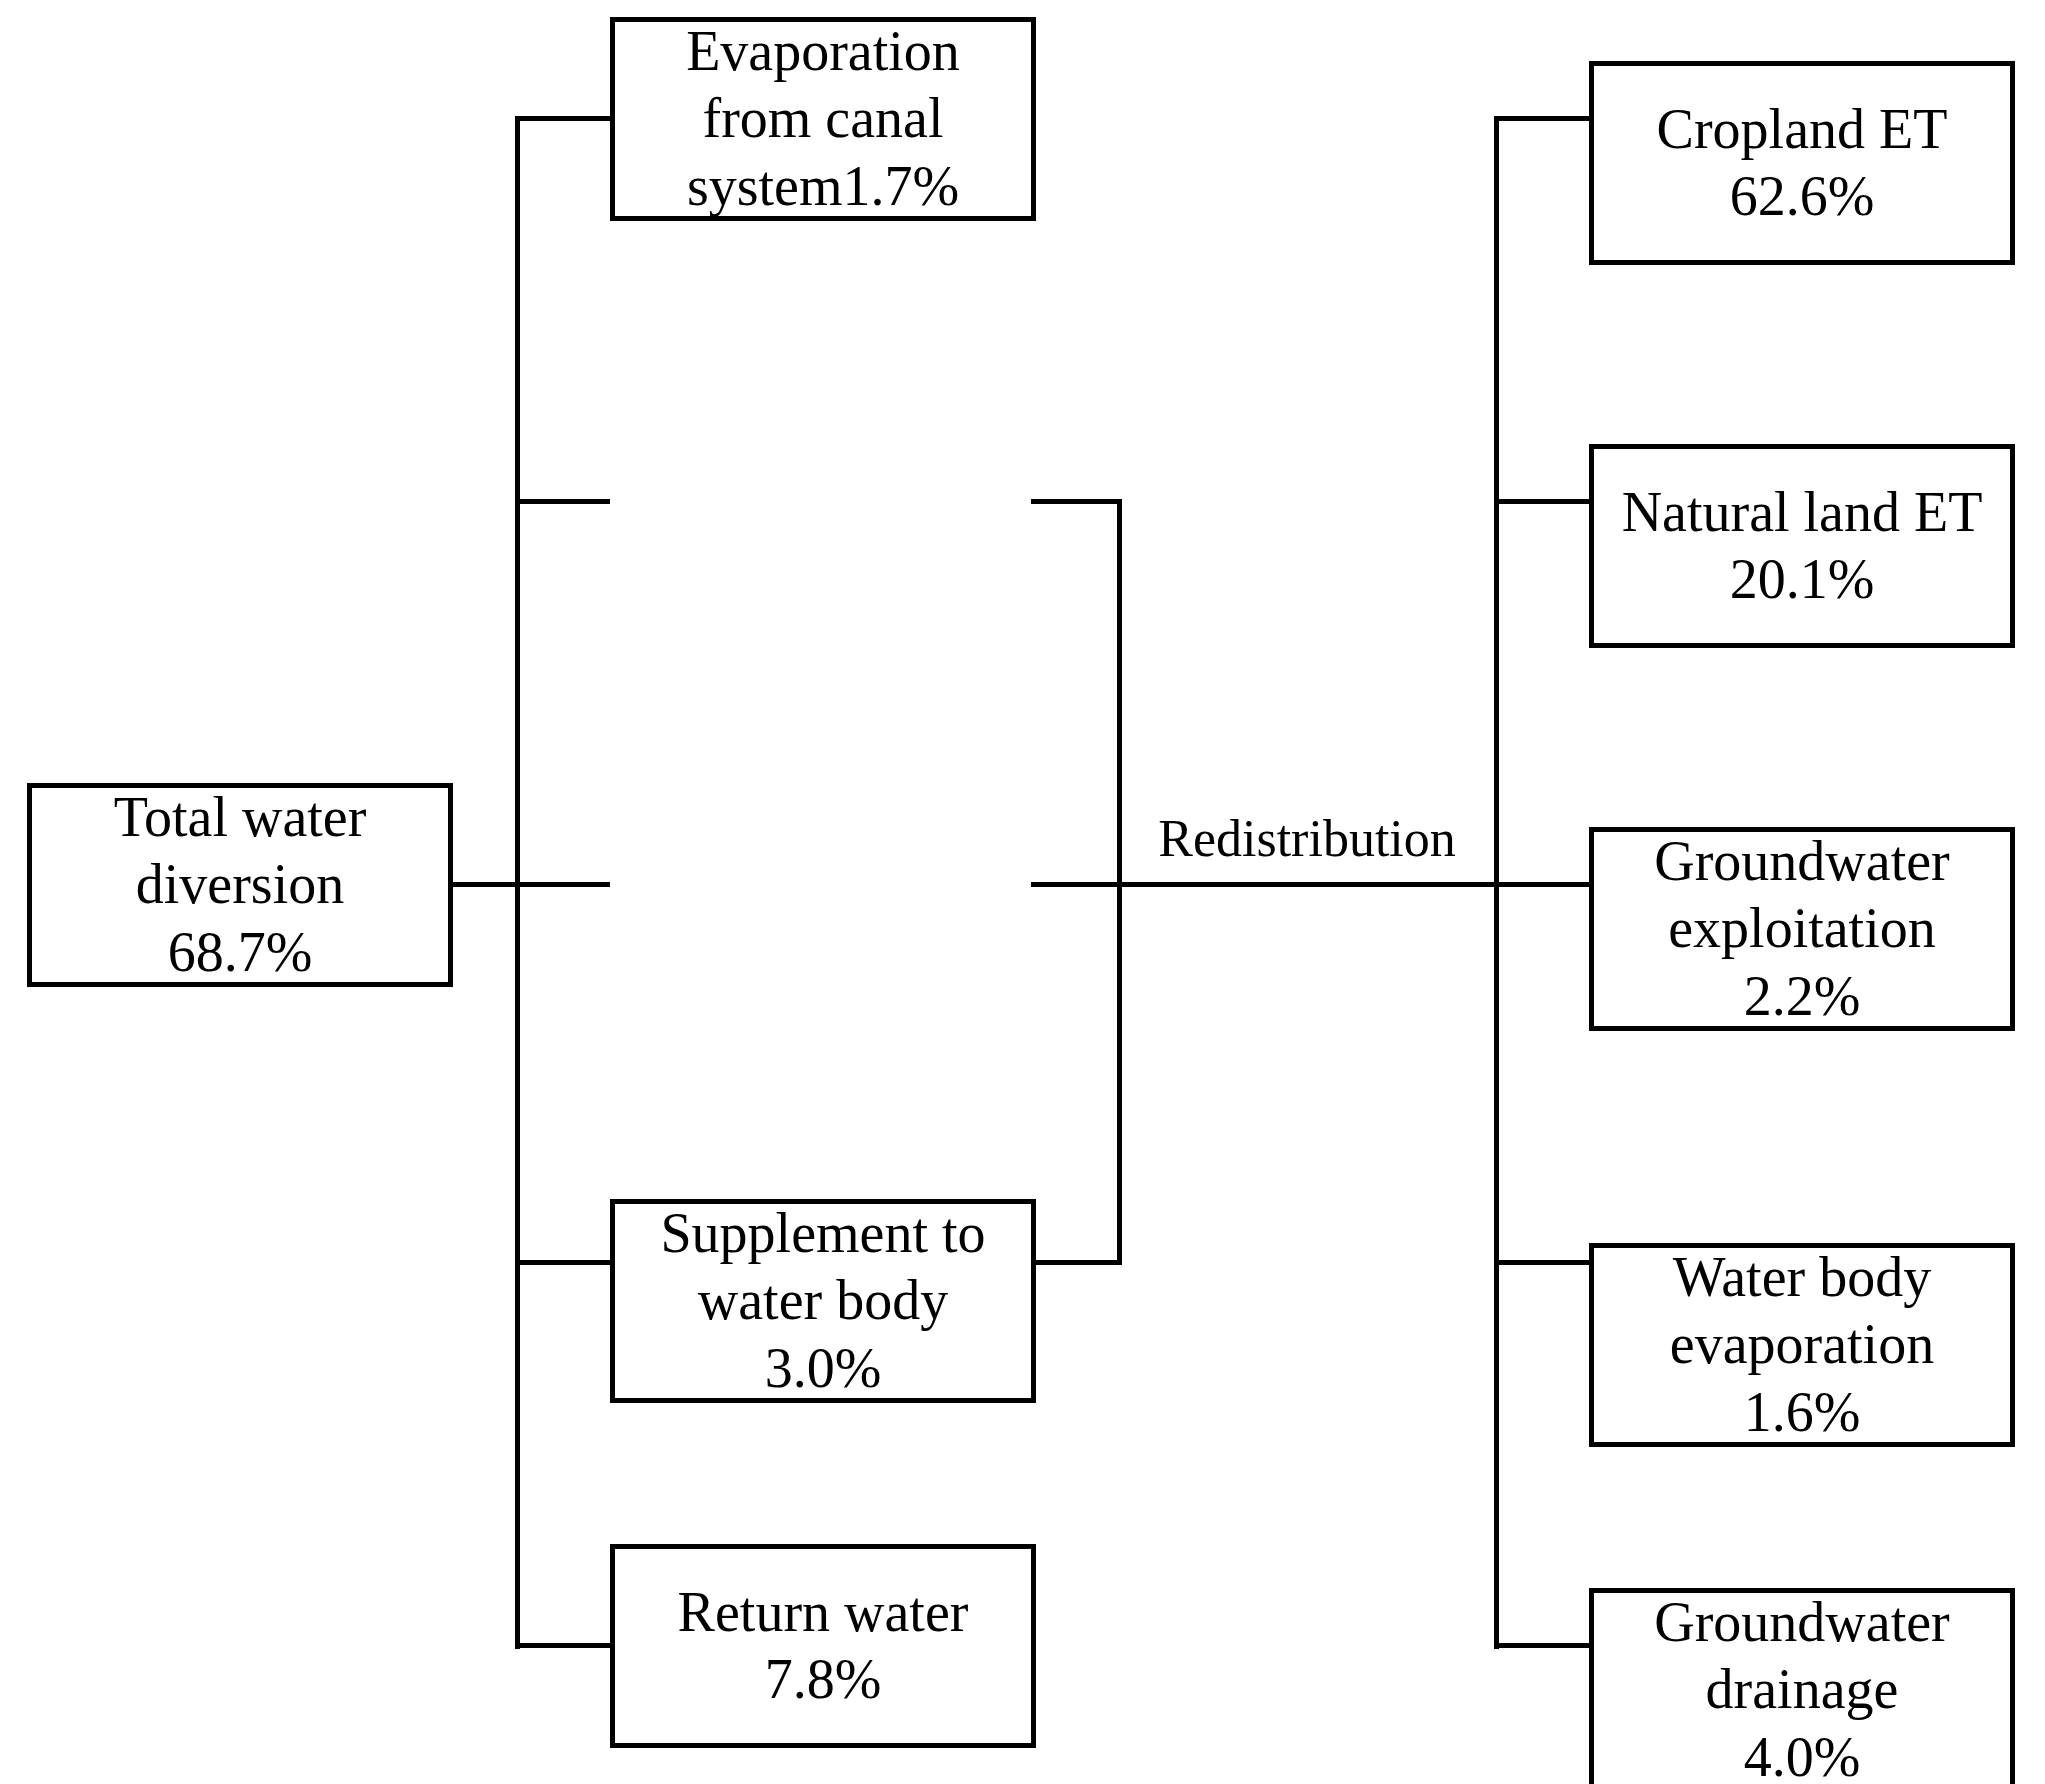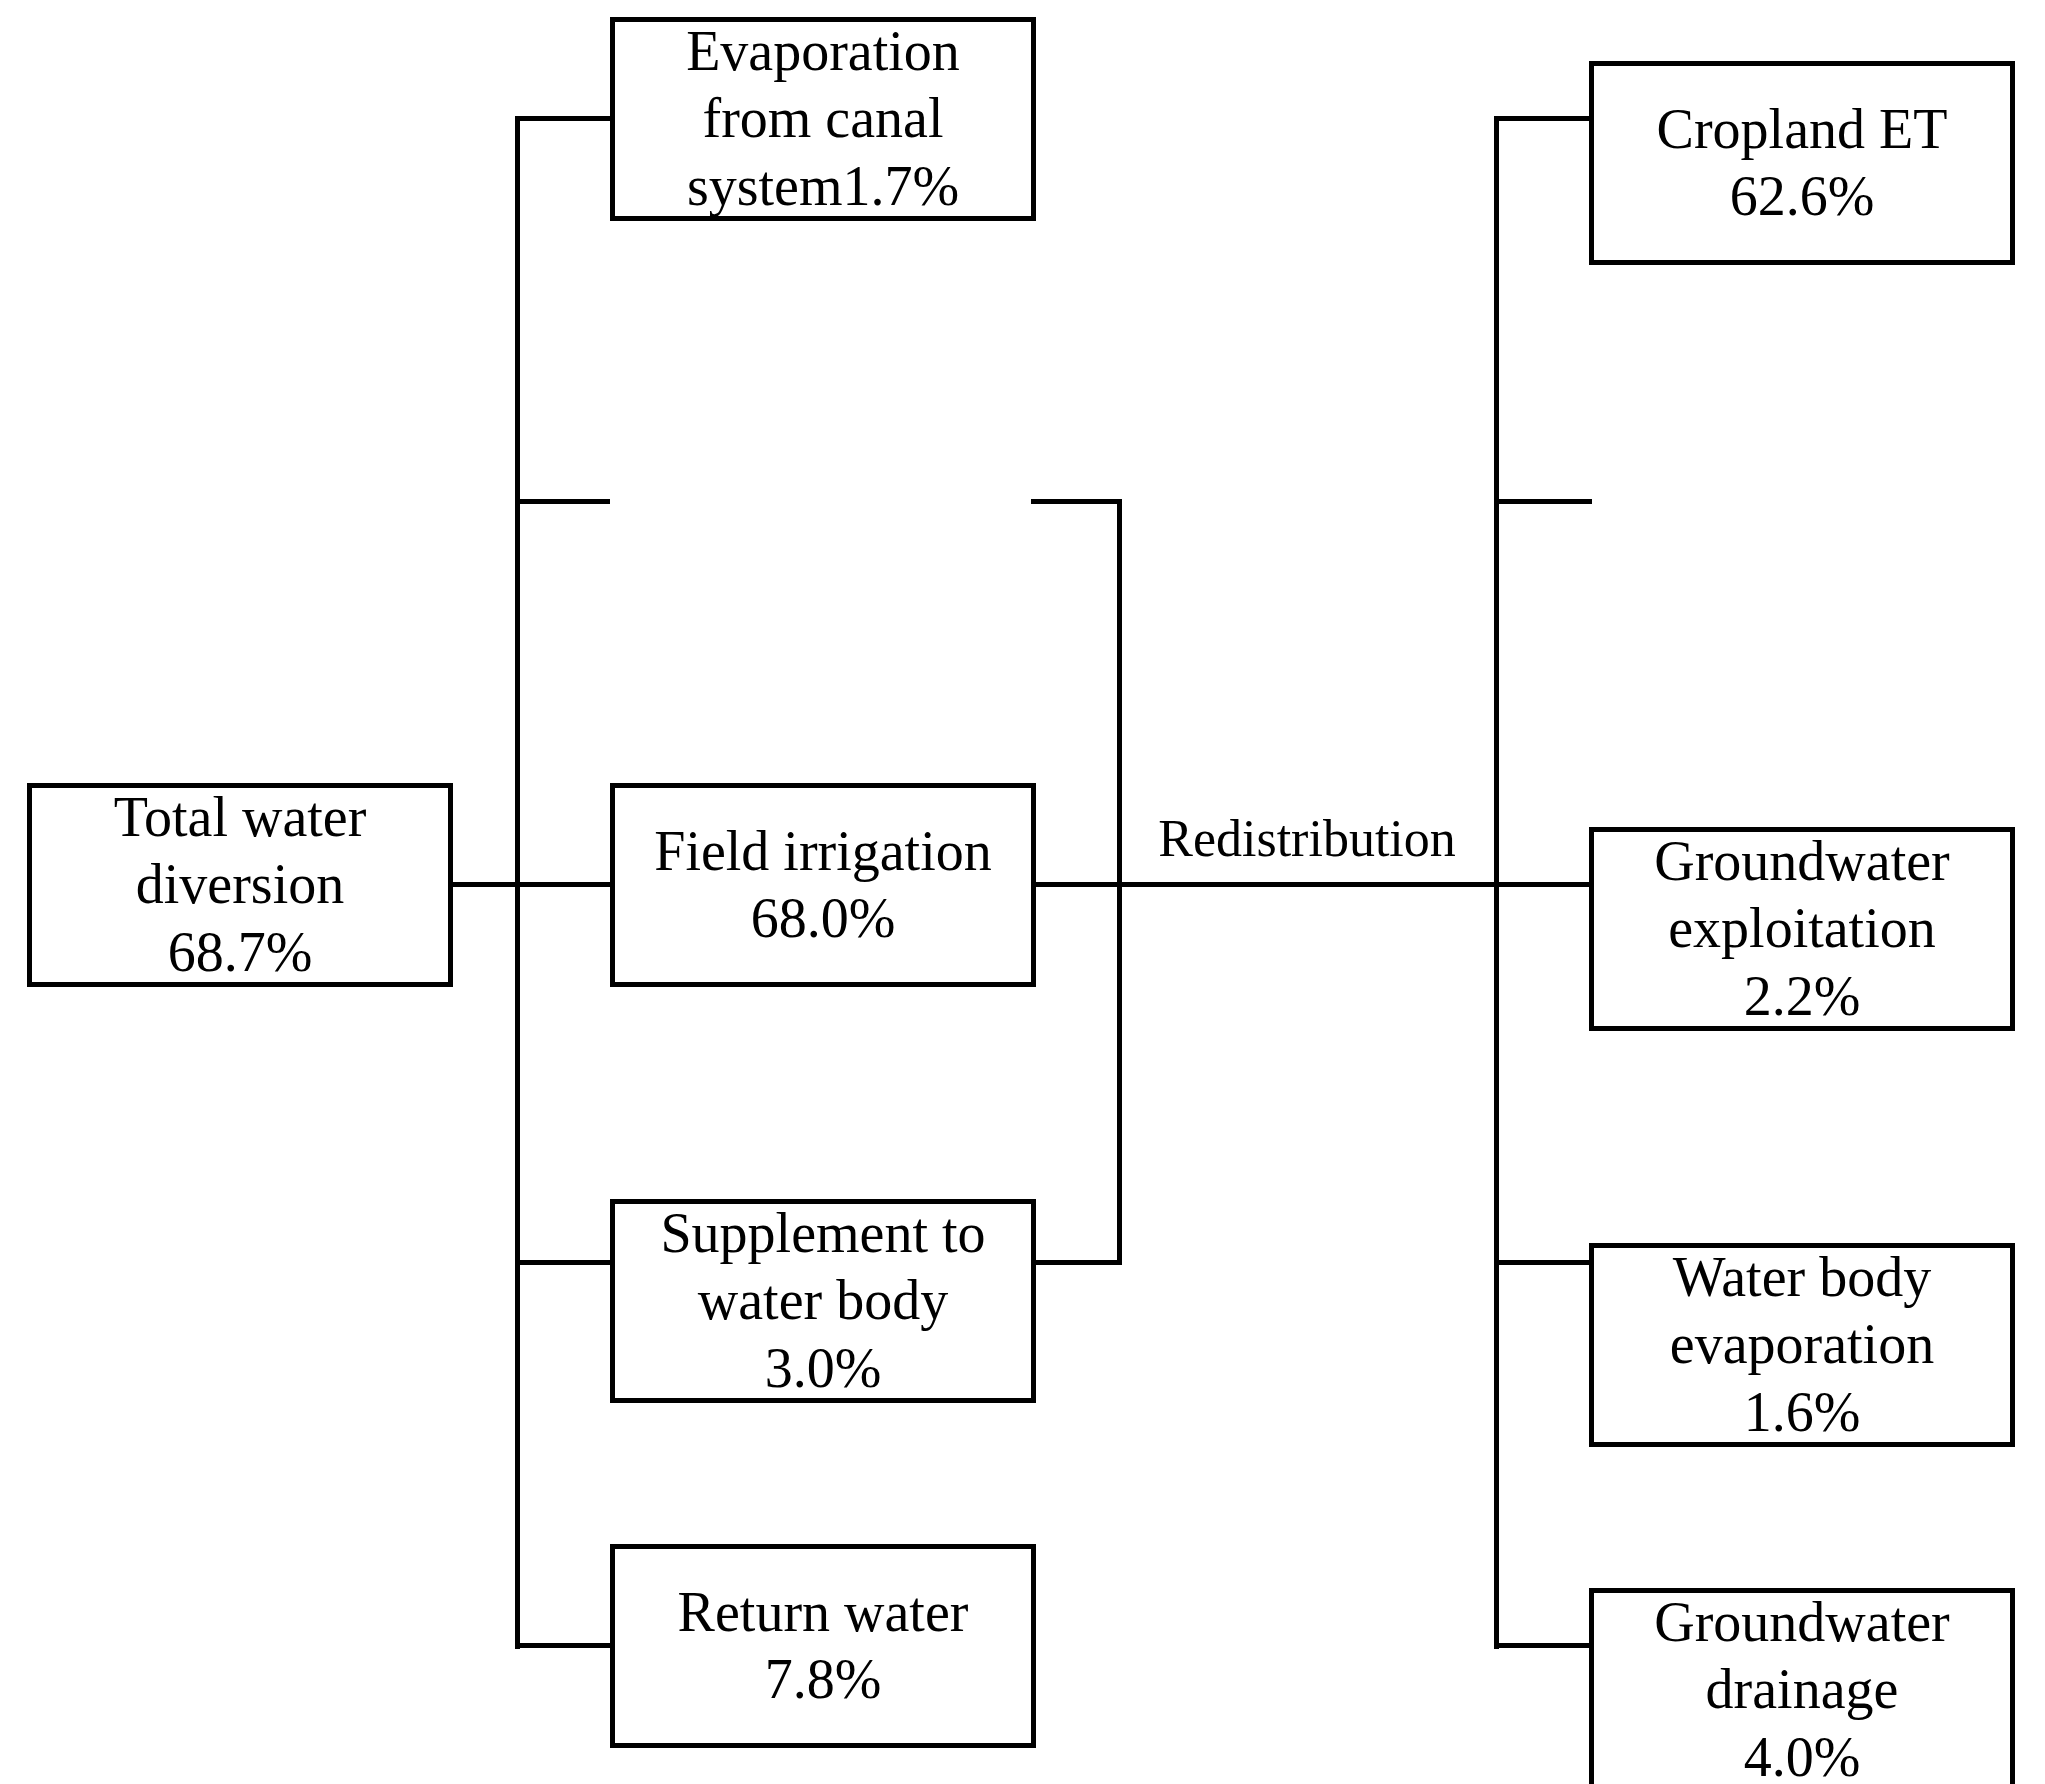--- a/index.html
+++ b/index.html
@@ -74,37 +74,37 @@
     <span class="box-label">Total water
 diversion
 68.7%</span>
   </div>
 
   <div class="node col-mid row1">
     <span class="box-label">Evaporation
 from canal
 system1.7%</span>
   </div>
-  <div class="node col-mid row3">
-    <span class="box-label">Field irrigation
-68.0%</span>
-  </div>
   <div class="node col-mid row4">
     <span class="box-label">Supplement to
 water body
 3.0%</span>
   </div>
   <div class="node col-mid row5">
     <span class="box-label">Return water
 7.8%</span>
   </div>
 
   <div class="node col-right row1">
     <span class="box-label">Cropland ET
 62.6%</span>
+  </div>
+  <div class="node col-right row2">
+    <span class="box-label">Natural land ET
+20.1%</span>
   </div>
   <div class="node col-right row3">
     <span class="box-label">Groundwater
 exploitation
 2.2%</span>
   </div>
   <div class="node col-right row4">
     <span class="box-label">Water body
 evaporation
 1.6%</span>

